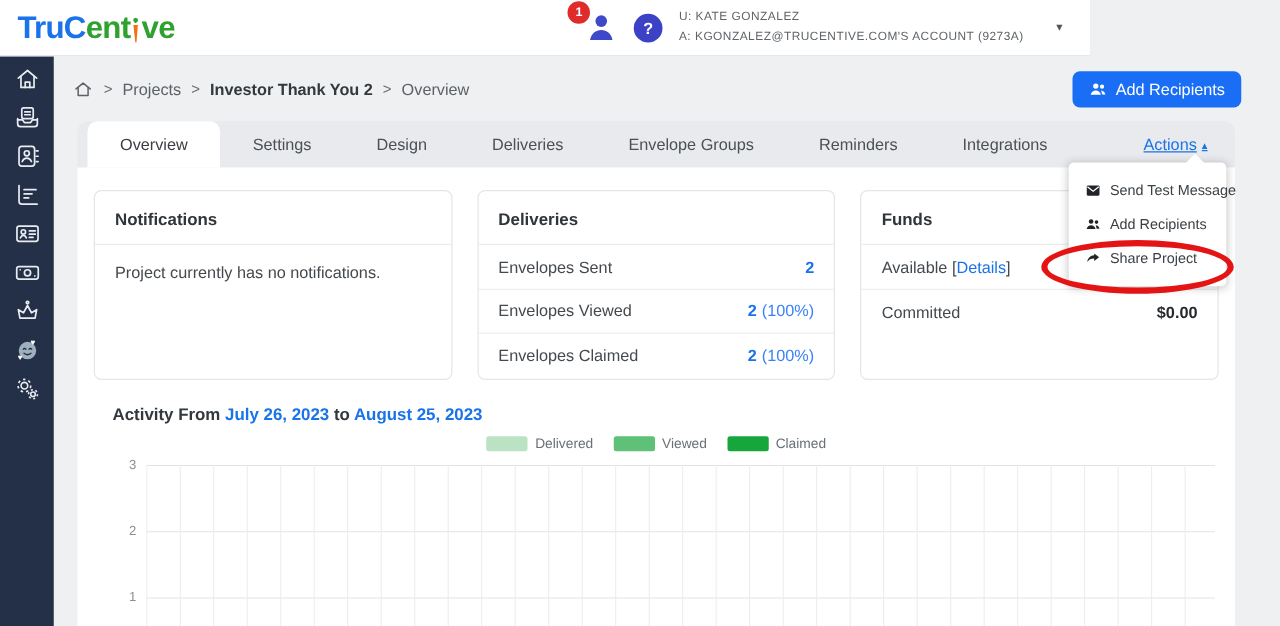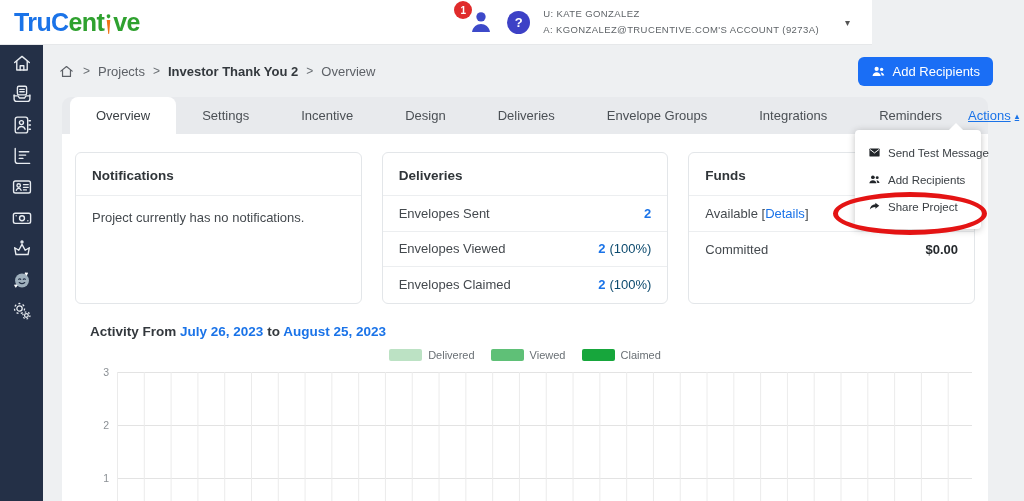--- a/index.html
+++ b/index.html
@@ -49,21 +49,21 @@
 
   
   .cards { display:flex; gap:20px; }
   .card { flex:1; background:#fff; border:1px solid #e3e6e9; border-radius:6px; height:152px; overflow:hidden; }
   .card-header { padding:15px 16px 12px; font-size:13.5px; font-weight:700; color:#303539; border-bottom:1px solid #eceef0; }
   .card-note { padding:14px 16px; font-size:13px; color:#44494e; }
   .crow { display:flex; justify-content:space-between; align-items:center; height:35.5px;
           padding:0 16px; border-bottom:1px solid #eceef0; font-size:13px; color:#44494e; }
   .crow:last-child { border-bottom:none; }
   .num { color:#1a73e8; font-weight:700; }
-  .pct { color:#0c4a6e; margin-left:4px; }
+  .pct { color:#3b82f6; margin-left:4px; }
   .money { color:#25292d; font-weight:700; }
   .link-blue { color:#1a73e8; cursor:pointer; }
 
   
   .activity-title { margin-top:20px; padding-left:15px; font-size:13.5px; font-weight:700; color:#33383d; }
   .date-link { color:#1a73e8; cursor:pointer; }
   .legend { display:flex; justify-content:center; align-items:center; gap:16px; margin-top:10px;
             font-size:11px; color:#6a7075; }
   .legend-item { display:flex; align-items:flex-start; gap:6px; }
   .swatch { width:33px; height:12px; border-radius:2px; }
@@ -214,26 +214,25 @@
           </svg>
         </span>
       <span>Add Recipients</span>
     </button>
   </div>
 
   <div class="panel">
     <div class="tabstrip">
       <div class="tab active">Overview</div>
       <div class="tab">Settings</div>
-      <div class="tab">Incentive</div>
       <div class="tab">Design</div>
       <div class="tab">Deliveries</div>
       <div class="tab">Envelope Groups</div>
+      <div class="tab">Reminders</div>
       <div class="tab">Integrations</div>
-      <div class="tab">Reminders</div>
       <div class="actions-link">
         <span>Actions</span>
         <span class="actions-caret">▴</span>
       </div>
     </div>
 
     <div class="panel-body">
 
       <div class="cards">
         <div class="card">

